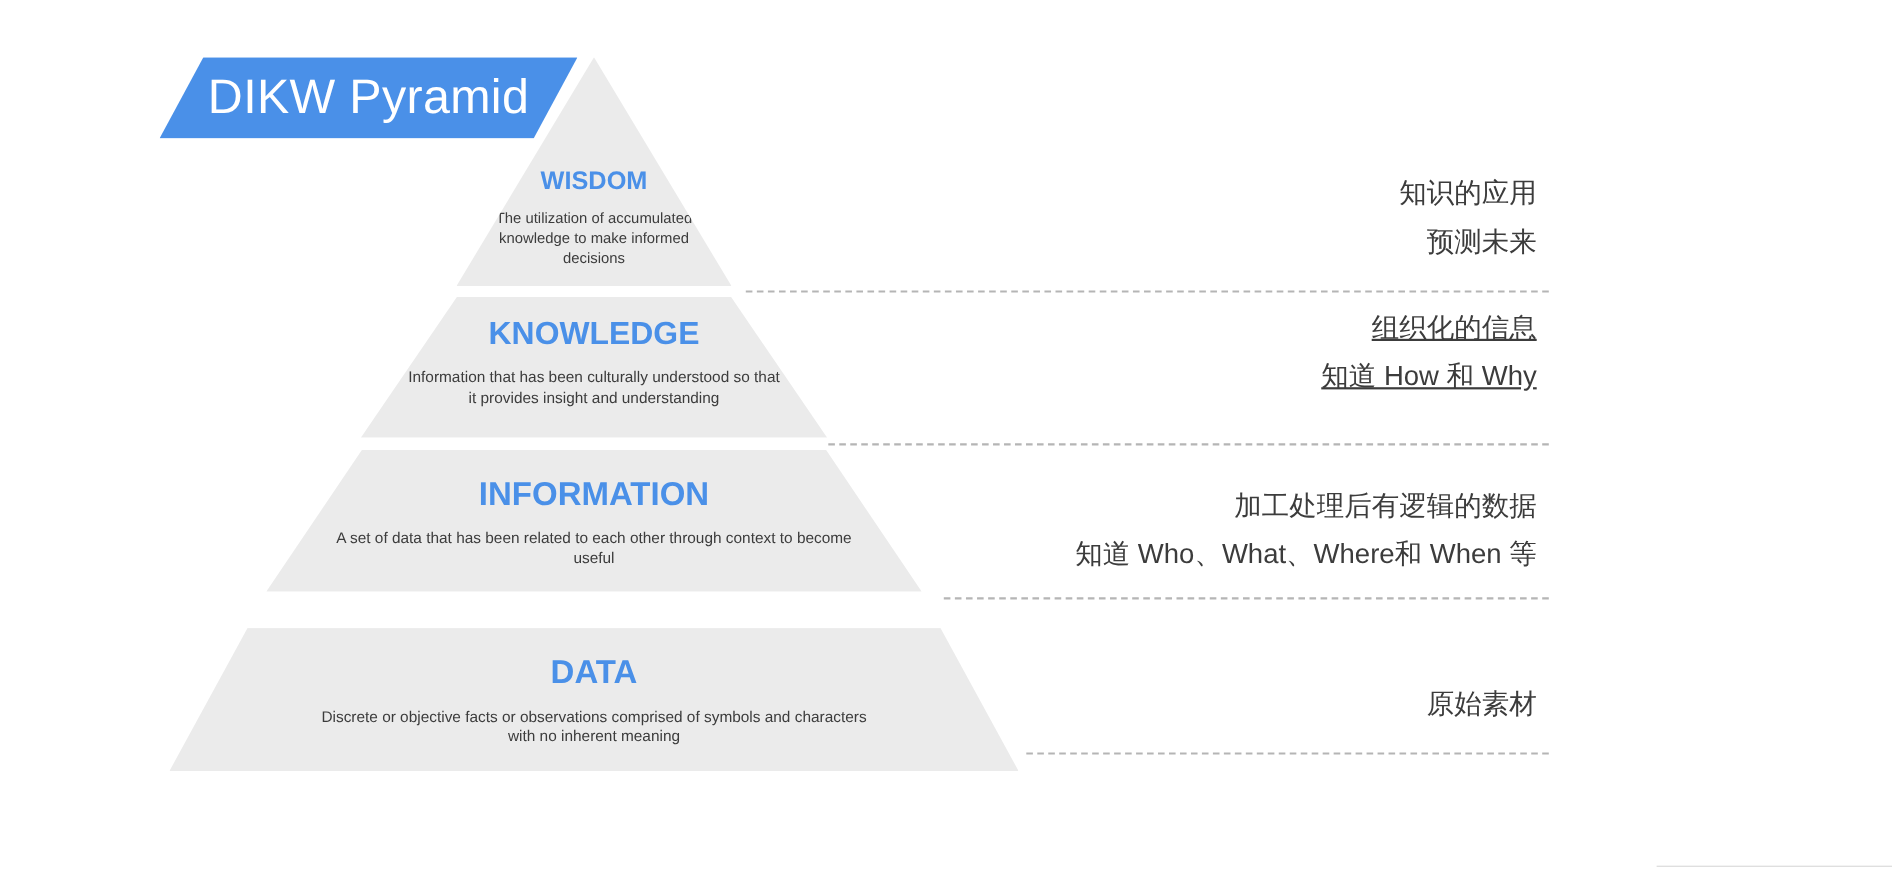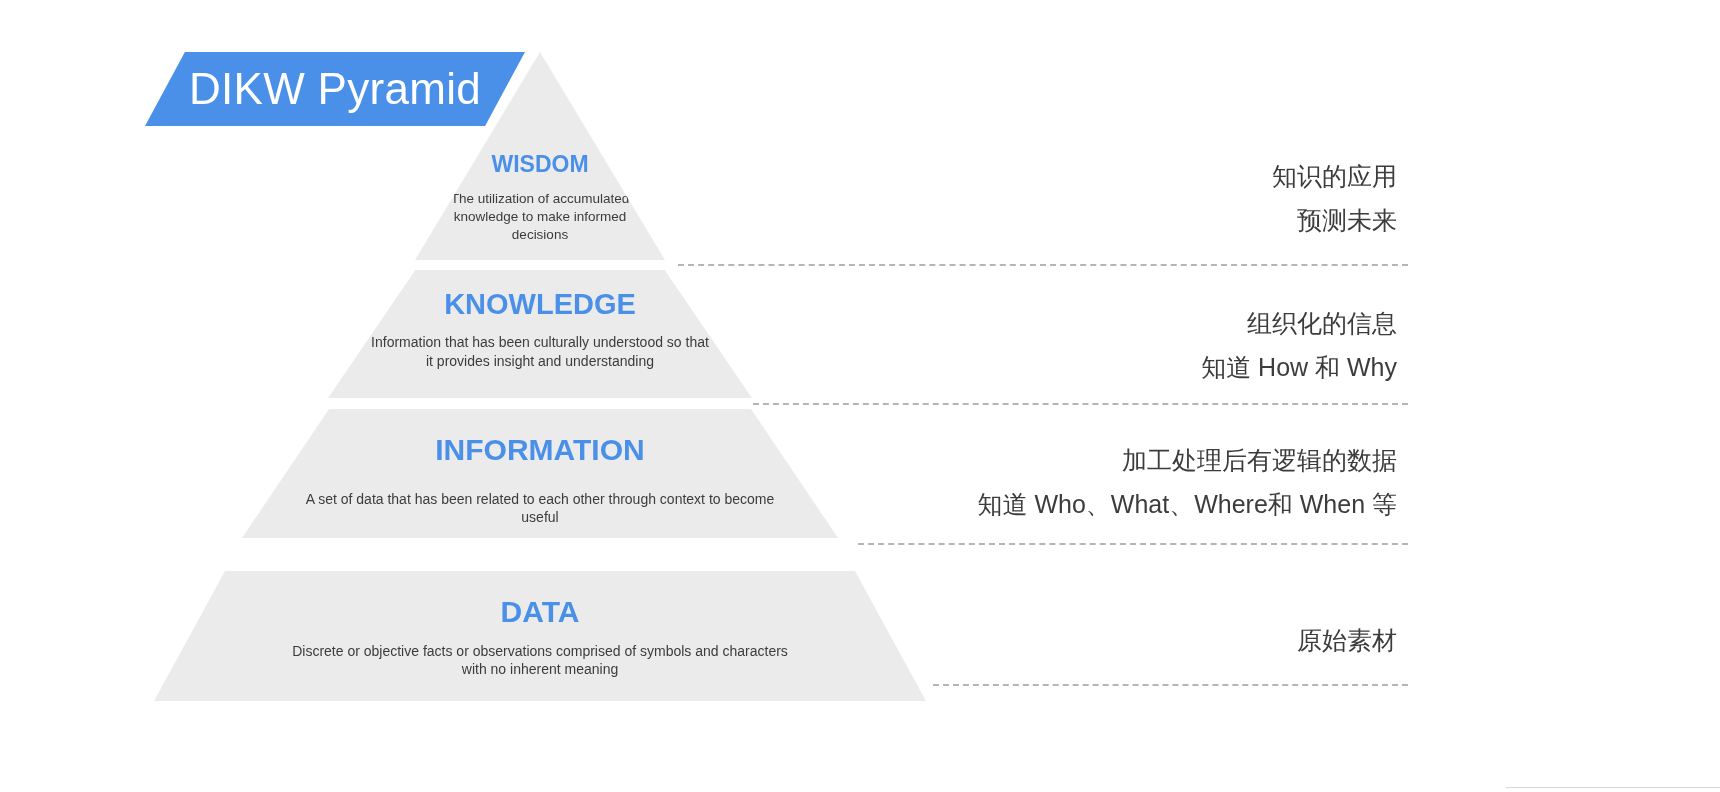--- a/index.html
+++ b/index.html
@@ -121,21 +121,21 @@
     width: 596px;
     height: 129px;
     -webkit-clip-path: polygon(14.6% 0, 85.4% 0, 100% 100%, 0 100%);
     clip-path: polygon(14.6% 0, 85.4% 0, 100% 100%, 0 100%);
   }
   #tier-information .tier-inner { top: 25px; }
   #tier-information .tier-title { font-size: 30px; }
   #tier-information .tier-desc {
     font-size: 14px;
     width: 480px;
-    margin-top: 24px;
+    margin-top: 14px;
   }
 
   
   #tier-data {
     left: 154px;
     top: 550px;
     width: 772px;
     height: 130px;
     -webkit-clip-path: polygon(9.2% 0, 90.8% 0, 100% 100%, 0 100%);
     clip-path: polygon(9.2% 0, 90.8% 0, 100% 100%, 0 100%);
@@ -166,21 +166,21 @@
   .note {
     position: absolute;
     right: 323px;
     text-align: right;
     color: #3c3c3c;
     font-size: 25px;
     line-height: 1.76;
     white-space: nowrap;
   }
   #note-wisdom      { top: 154px; }
-  #note-knowledge   { top: 301px; }
+  #note-knowledge   { top: 276px; text-decoration: underline; }
   #note-information { top: 438px; }
   #note-data        { top: 618px; }
   .note-line { display: block; }
 
   
   #bottom-rule {
     position: absolute;
     right: 0;
     bottom: 4px;
     width: 214px;

